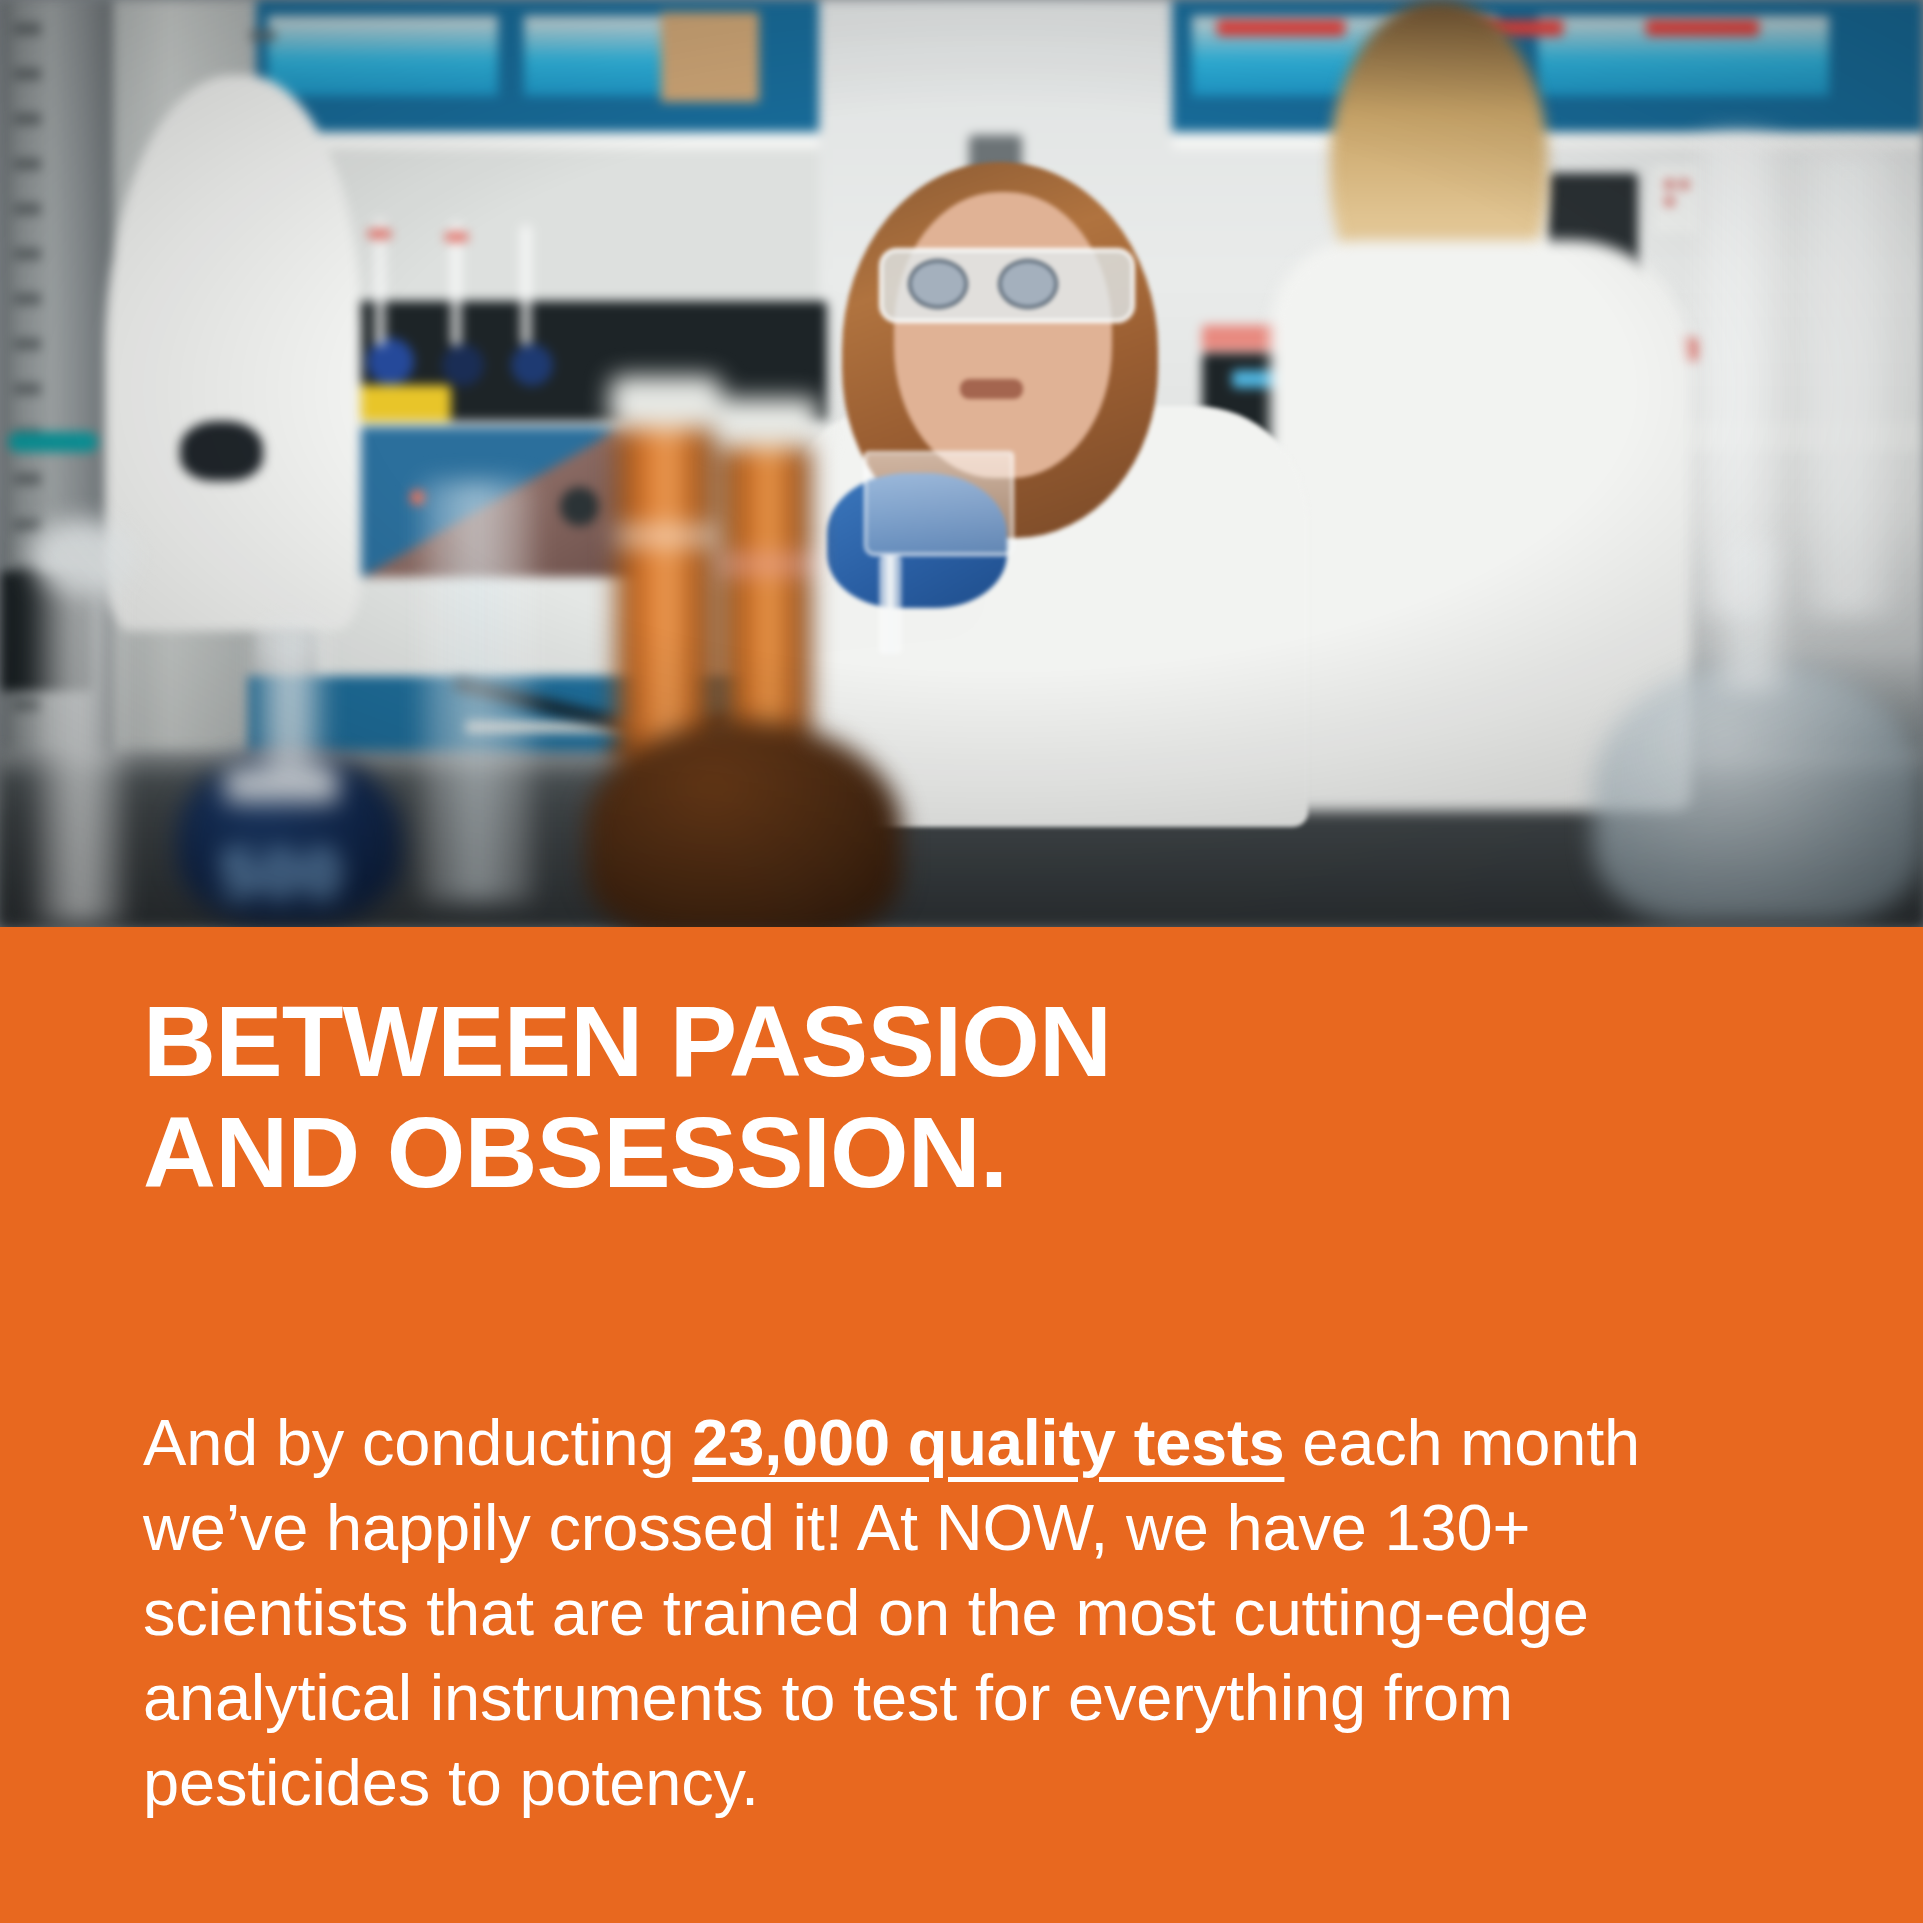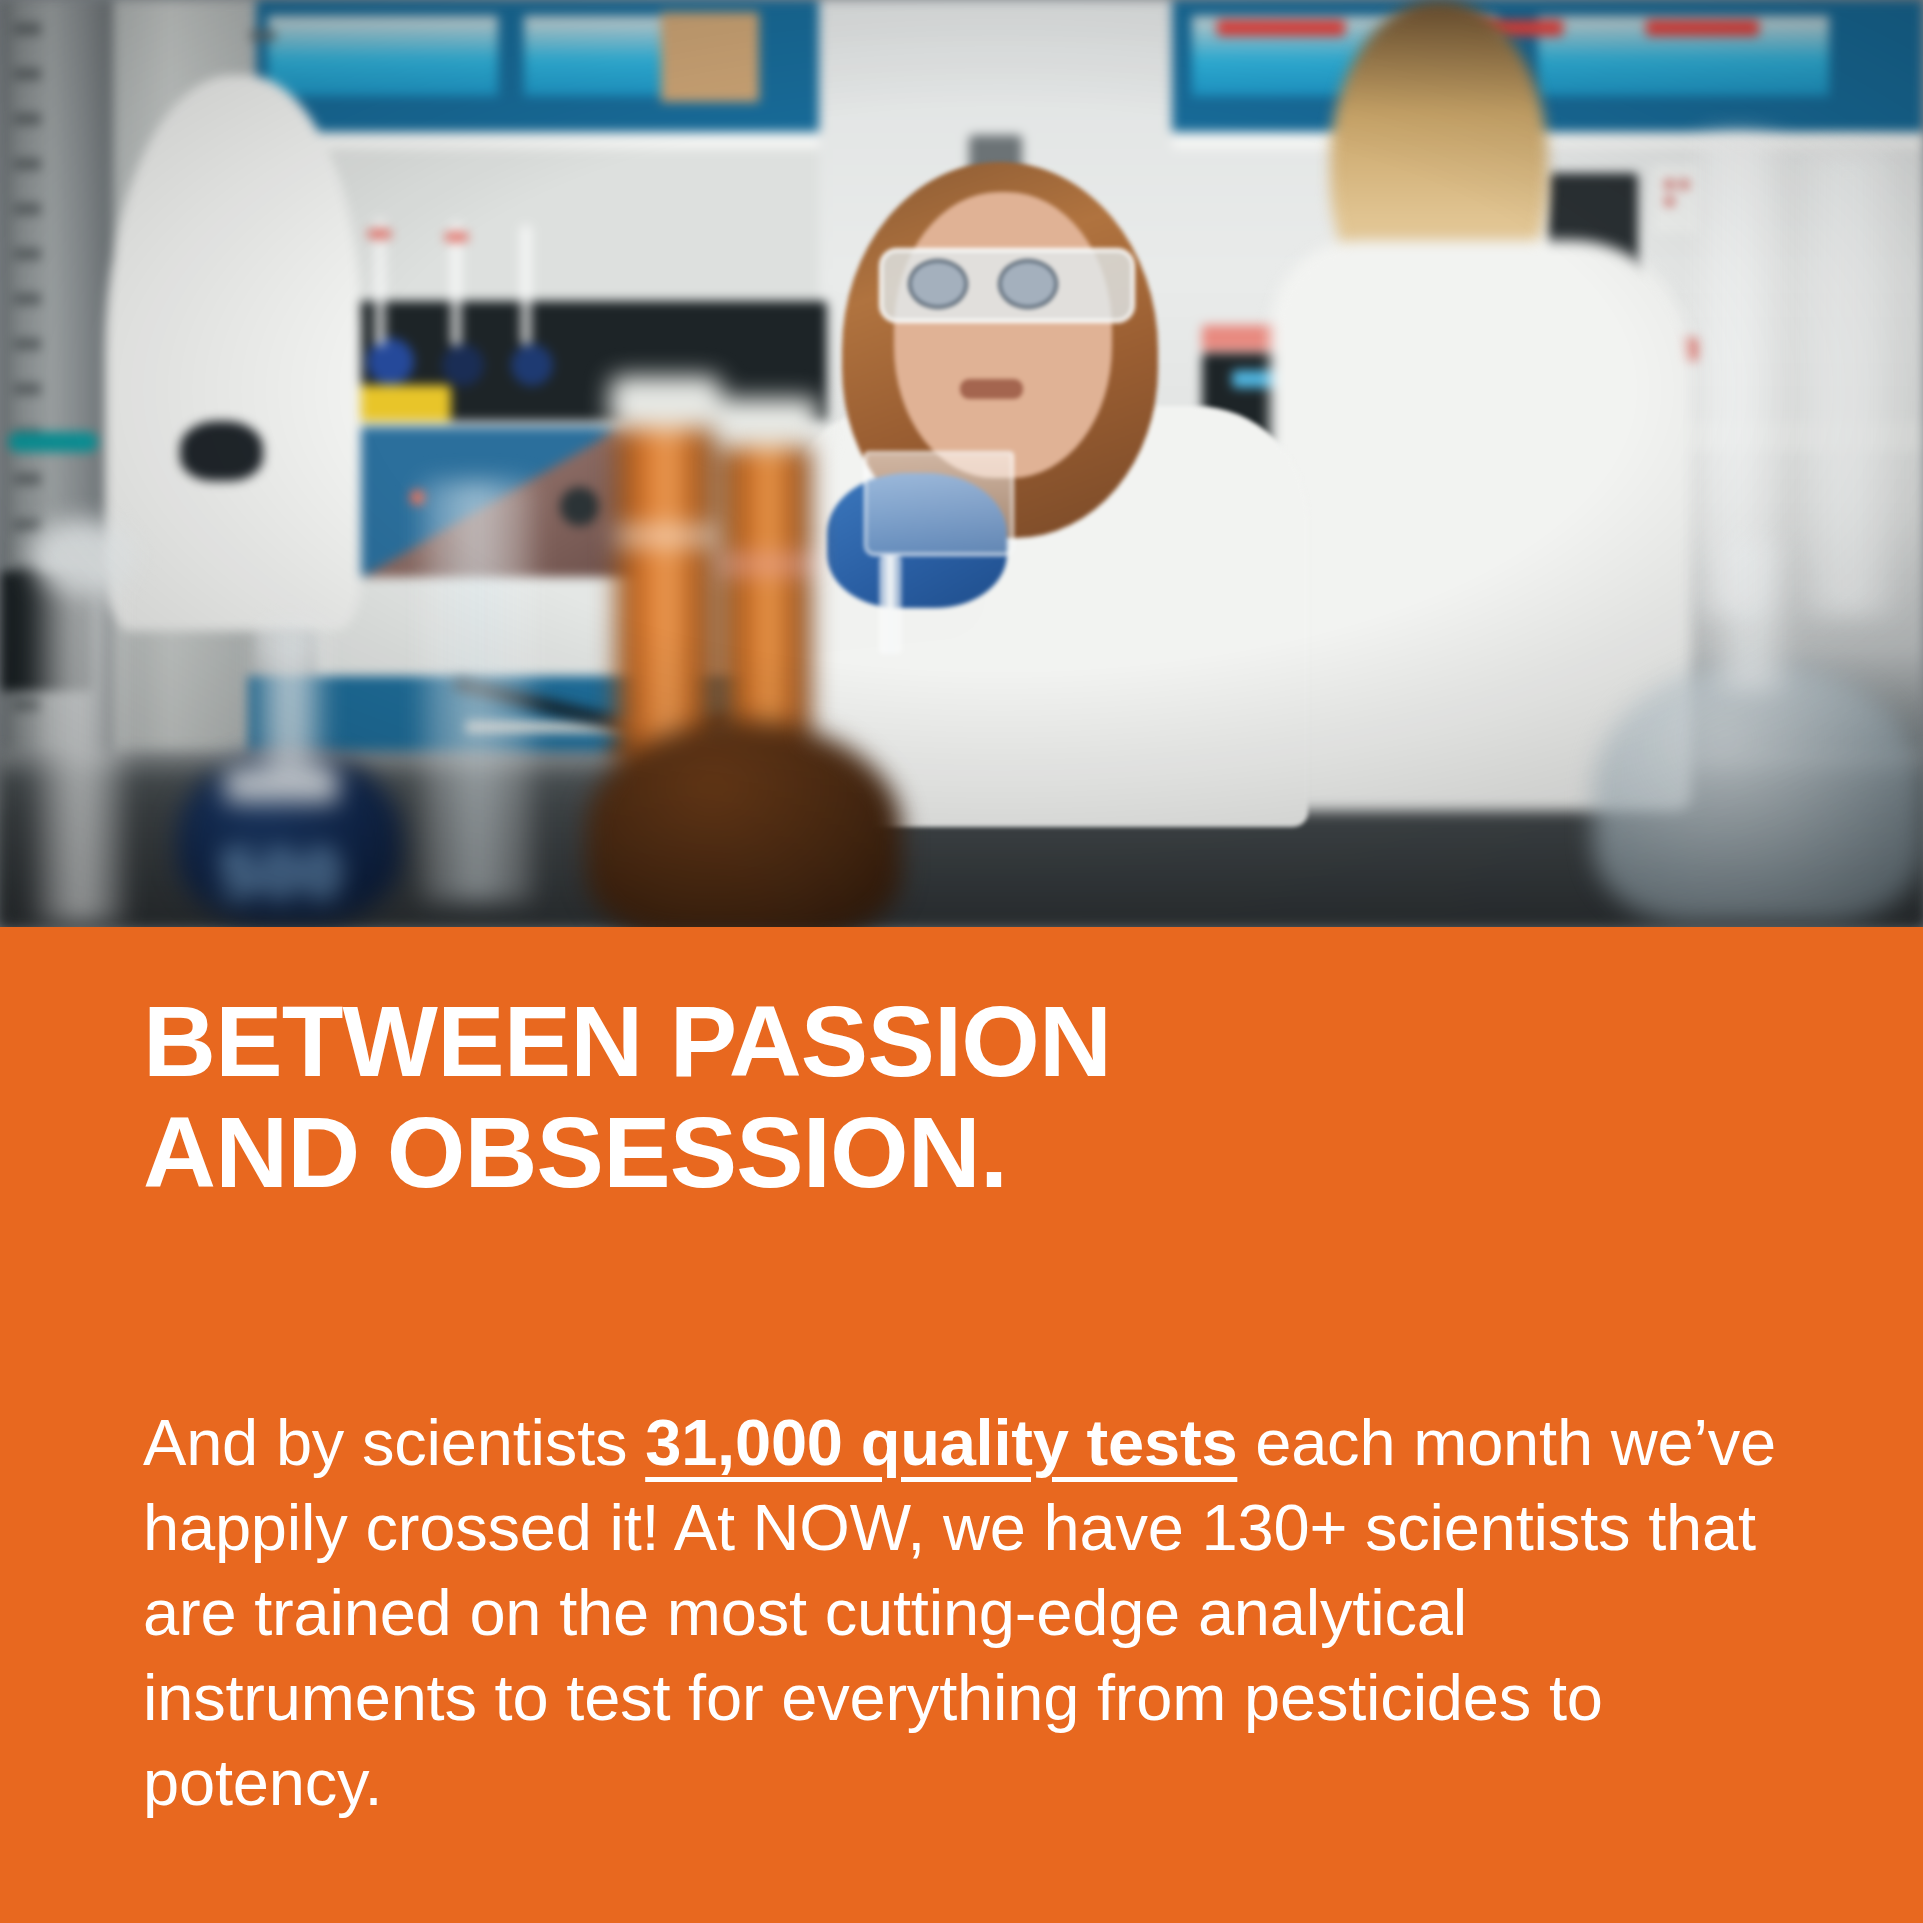--- a/index.html
+++ b/index.html
@@ -335,18 +335,18 @@
     </div>
   </div>
 
   <div id="panel">
 
     <div id="headline">
       <span class="hl-line">BETWEEN PASSION</span>
       <span class="hl-line">AND OBSESSION.</span>
     </div>
 
-    <p id="body-copy"><span>And by scientists </span><span class="emph">31,000 quality tests</span><span> each month we’ve happily crossed it! At NOW, we have 130+ scientists that are trained on the most cutting-edge analytical instruments to test for everything from pesticides to potency.</span></p>
+    <p id="body-copy"><span>And by conducting </span><span class="emph">23,000 quality tests</span><span> each month we’ve happily crossed it! At NOW, we have 130+ scientists that are trained on the most cutting-edge analytical instruments to test for everything from pesticides to potency.</span></p>
 
   </div>
 
 </div>
 
 
 </body></html>

